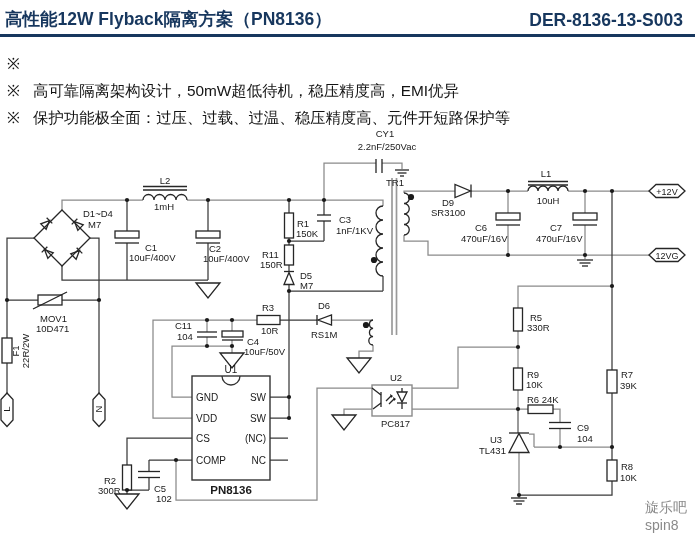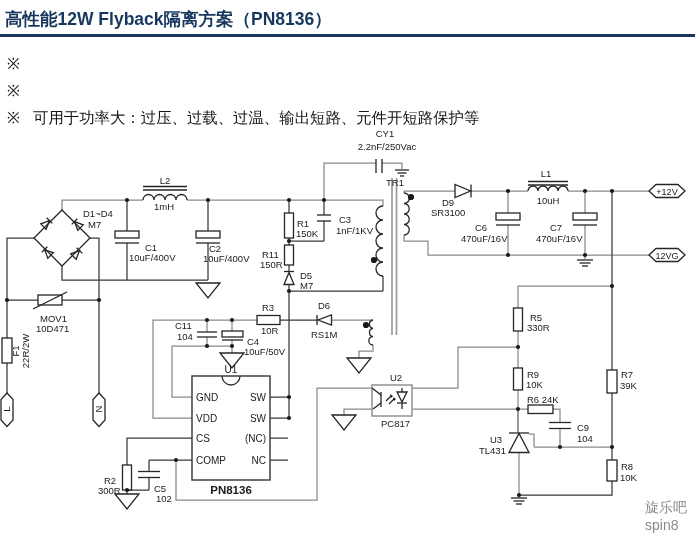--- a/index.html
+++ b/index.html
@@ -27,33 +27,35 @@
   .symf{stroke:#262626;stroke-width:1.3;fill:#fff;}
   .core{stroke:#9a9a9a;stroke-width:1.7;fill:none;}
   .dot{fill:#1a1a1a;}
   .watermark{position:absolute;left:645px;top:368px;font-size:14px;color:#8a8a8a;}
 </style>
 </head>
 <body>
 
 <div class="header">
   <div class="title">高性能12W Flyback隔离方案（PN8136）</div>
+  <div class="code">DER-8136-13-S003</div>
 </div>
 <div class="rule"></div>
 
 <div class="bullets">
   <div class="bullet">
     <span class="marker">※</span>
   </div>
   <div class="bullet">
     <span class="marker">※</span>
+    <span class="text">高可靠隔离架构设计，50mW超低待机，稳压精度高，EMI优异</span>
   </div>
   <div class="bullet">
     <span class="marker">※</span>
-    <span class="text">可用于功率大：过压、过载、过温、输出短路、元件开短路保护等</span>
+    <span class="text">保护功能极全面：过压、过载、过温、稳压精度高、元件开短路保护等</span>
   </div>
 </div>
 
 <div class="circuit">
 <svg width="695" height="392" viewBox="0 168 695 392">
 
   <g>
     <path class="w" d="M62,247 V237 H143 M187,237 H383 V243"></path>
     <path class="w" d="M324,237 V200 H376 M382,200 H402 V206"></path>
     <path class="w" d="M404,230 V228 H455 M471,228 H528 M568,228 H649"></path>

